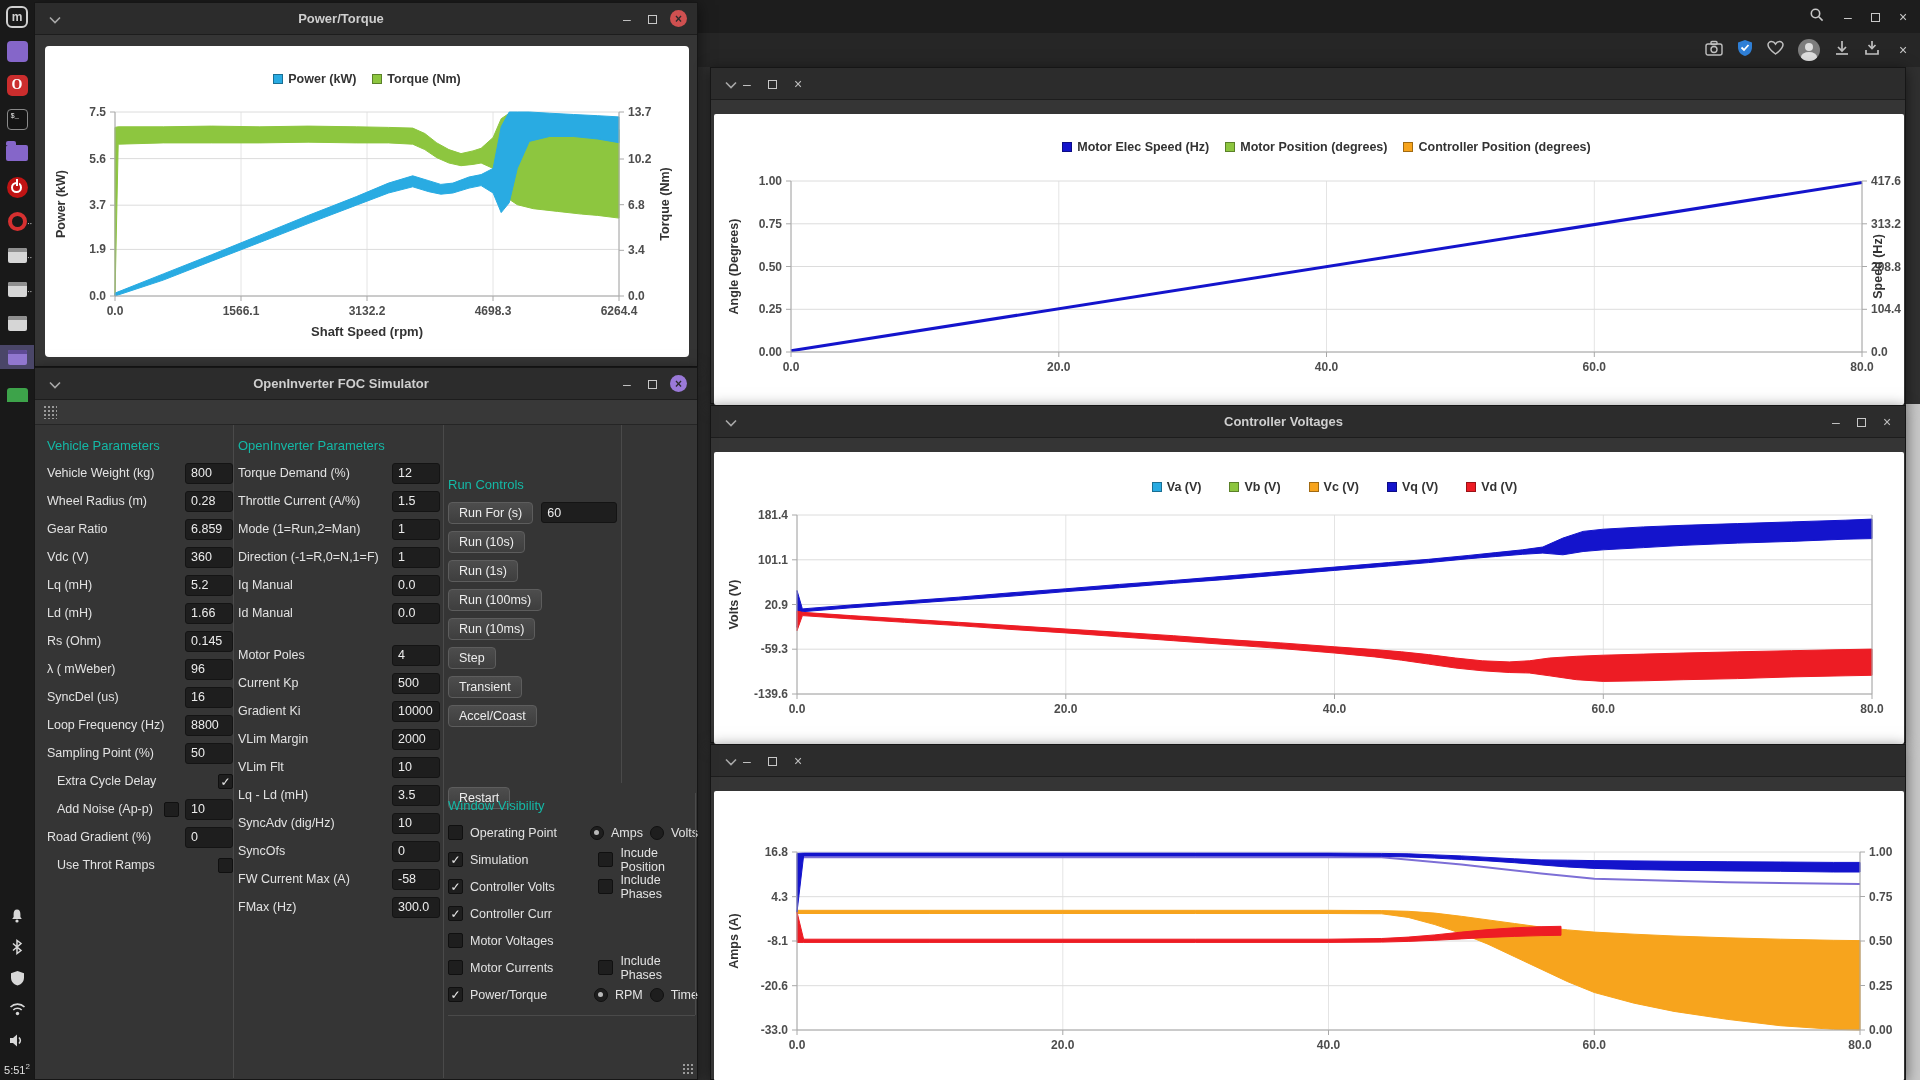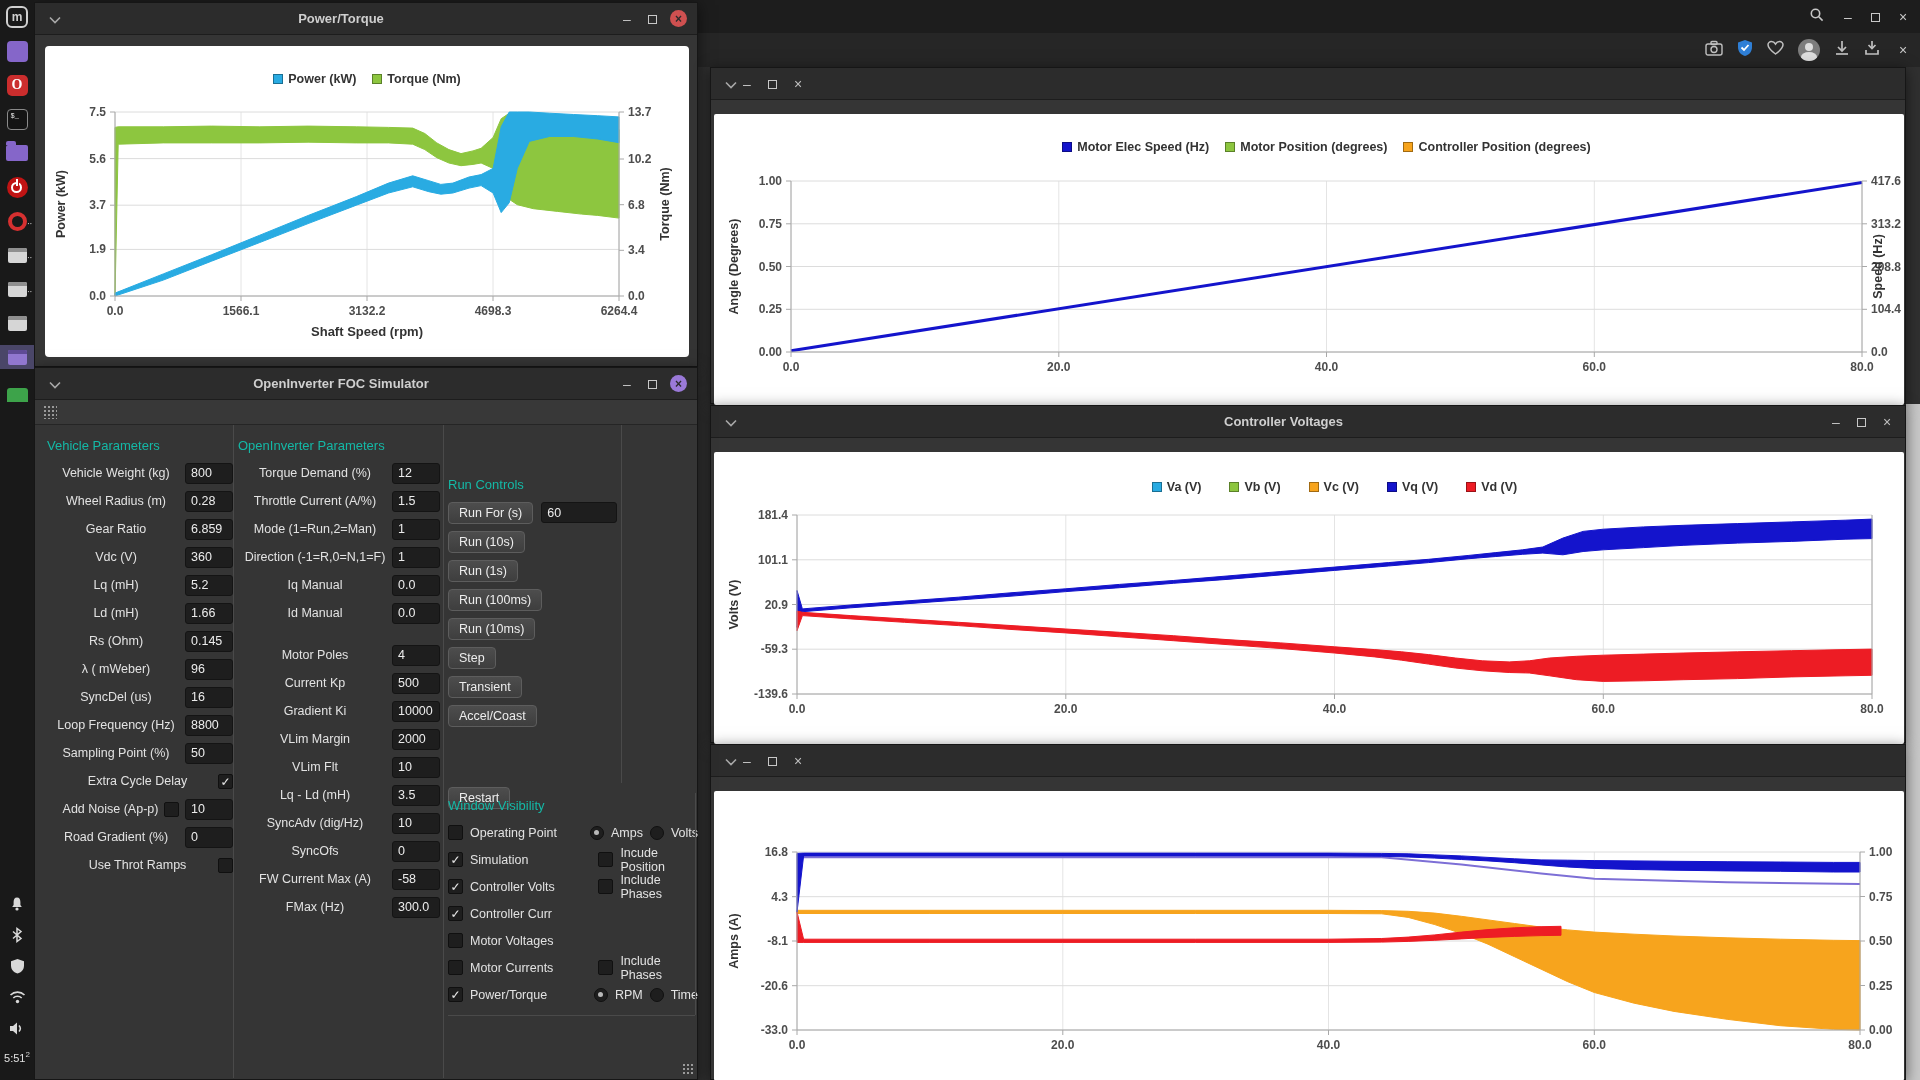--- a/index.html
+++ b/index.html
@@ -24,21 +24,21 @@
   .ic-power .bar{position:absolute;left:9px;top:2px;width:3px;height:8px;background:#c01414;border-left:0;}
   .ic-power .bar:after{content:"";position:absolute;left:0px;top:0;width:2px;height:7px;background:#fff;margin-left:0.5px;}
   .ic-opera-ring{width:19px;height:19px;border:4px solid #d63030;border-radius:50%;}
   .ic-win{width:19px;height:15px;background:#d6d6d6;border-radius:2px;position:relative;}
   .ic-win:before{content:"";position:absolute;left:0;top:0;right:0;height:4px;background:#8f8f8f;border-radius:2px 2px 0 0;}
   .ic-win.purple{background:#9177d0;}
   .ic-win.purple:before{background:#5f4b96;}
   .ic-green{width:21px;height:14px;background:#3da34a;border-radius:3px 3px 0 0;margin-top:8px;}
   #tray{position:absolute;left:0;bottom:0;width:34px;display:flex;flex-direction:column;align-items:center;z-index:55;}
   .tray-item{margin-bottom:13px;flex:none;height:18px;display:flex;align-items:center;justify-content:center;}
-  #clock{color:#e2e2e2;font-size:11px;margin-bottom:16px;position:relative;}
+  #clock{color:#e2e2e2;font-size:11px;margin-bottom:4px;position:relative;}
   #clock sup{font-size:8px;color:#cfcfcf;}
 
   
   #strip1{position:absolute;left:34px;top:0;width:1886px;height:33px;background:#1d1d1d;z-index:1;}
   #strip2{position:absolute;left:34px;top:33px;width:1886px;height:34px;background:#262626;z-index:1;}
   .strip-right{position:absolute;right:8px;top:0;height:100%;display:flex;align-items:center;gap:14px;}
   .sbtn{color:#c8c8c8;font-size:14px;width:18px;text-align:center;}
   .maxbox{display:inline-block;width:9px;height:9px;border:1.5px solid #c8c8c8;}
   #avatar-icon{width:22px;height:22px;border-radius:50%;background:#7d7d7d;position:relative;overflow:hidden;}
   #avatar-icon:before{content:"";position:absolute;left:7px;top:4px;width:8px;height:8px;border-radius:50%;background:#dedede;}
@@ -62,21 +62,21 @@
   .legend-sq{width:10px;height:10px;border:1px solid rgba(0,0,0,.35);flex:none;}
 
   
   #foc-toolbar{height:25px;background:#383838;border-bottom:1px solid #252525;display:flex;align-items:center;}
   .grip{margin-left:8px;width:14px;height:14px;
     background-image:radial-gradient(#9a9a9a 1px, transparent 1.2px);background-size:4px 4px;}
   #foc-body{position:relative;height:calc(100% - 58px);font-size:12.5px;color:#e2e2e2;}
   .col{position:absolute;top:8px;}
   .sec-header{font-size:13px;color:#14b8a6;margin-bottom:6px;height:20px;display:flex;align-items:flex-end;}
   .prow{display:flex;align-items:center;height:28px;}
-  .prow .plabel{flex:1;white-space:nowrap;text-align:center;}
+  .prow .plabel{flex:1;white-space:nowrap;}
   .prow.indent .plabel{padding-left:10px;}
   .pinput{width:48px;height:21px;background:#1e1e1e;border:1px solid #141414;border-radius:3px;color:#ececec;
      font-size:12.5px;padding:0 5px;display:flex;align-items:center;}
   .pinput.wide{width:76px;}
   .cbox{width:15px;height:15px;background:#1e1e1e;border:1px solid #101010;border-radius:2px;color:#e8e8e8;
      font-size:12px;line-height:14px;text-align:center;flex:none;}
   .radio{width:14px;height:14px;border-radius:50%;background:#1e1e1e;border:1px solid #101010;position:relative;flex:none;}
   .radio.sel:after{content:"";position:absolute;left:3.5px;top:3.5px;width:5px;height:5px;border-radius:50%;background:#b9b9b9;}
   .btn{background:linear-gradient(#4d4d4d,#3e3e3e);border:1px solid #5d5d5d;border-radius:4px;color:#ededed;
      font-size:12.5px;padding:2px 10px;height:22px;display:inline-flex;align-items:center;justify-content:center;}

